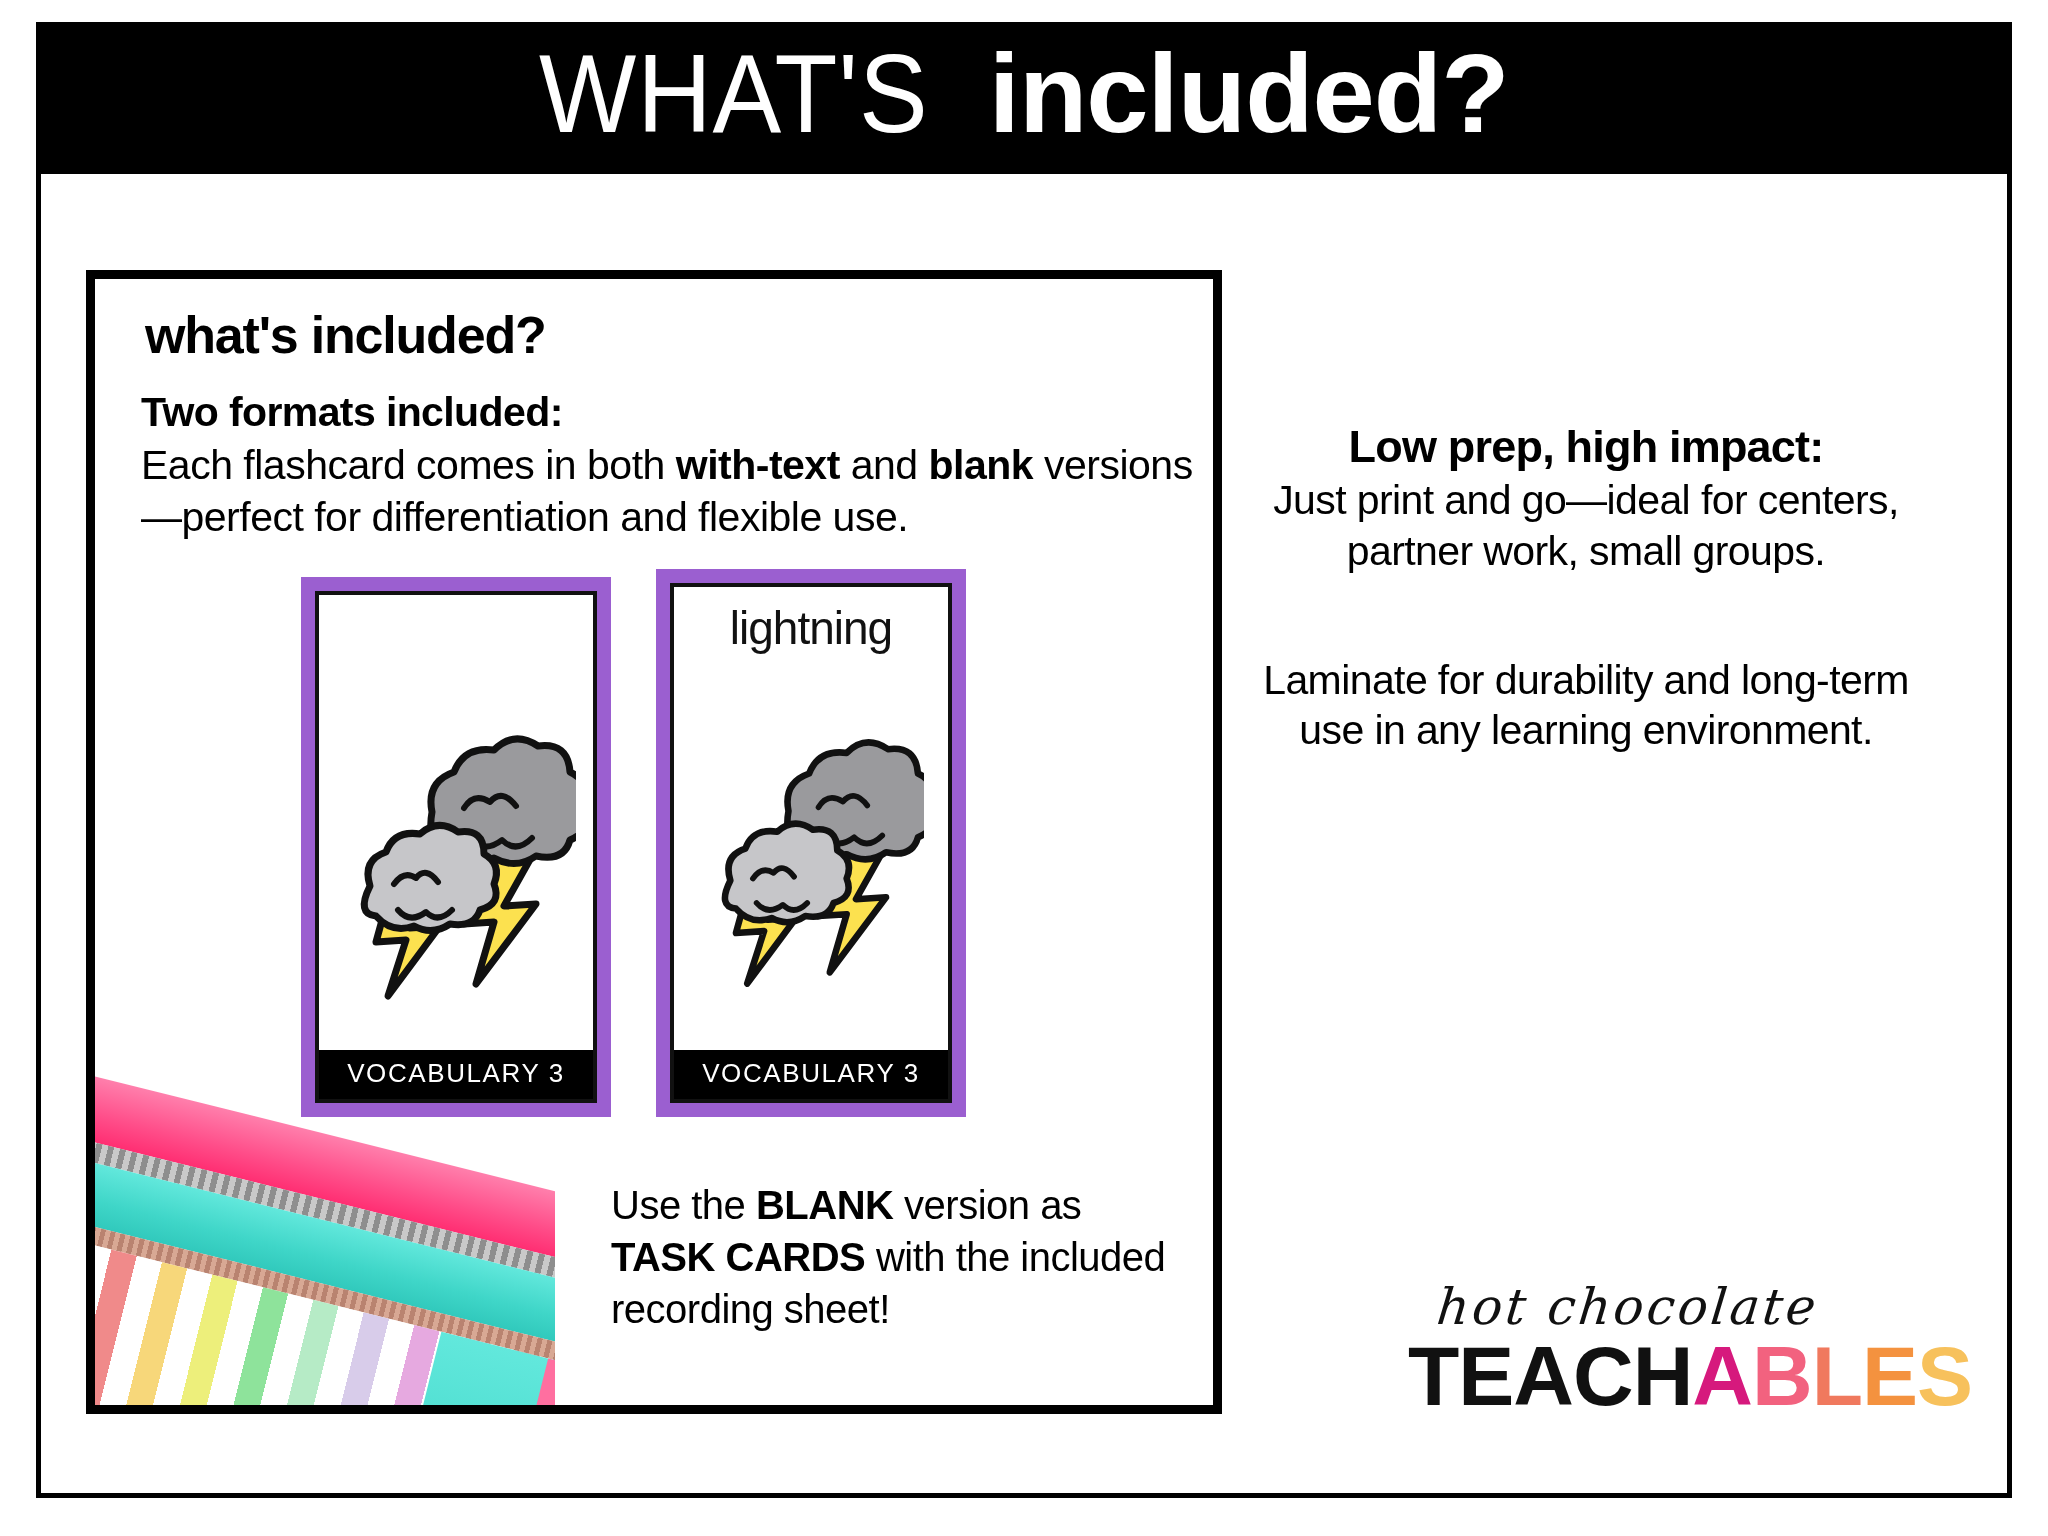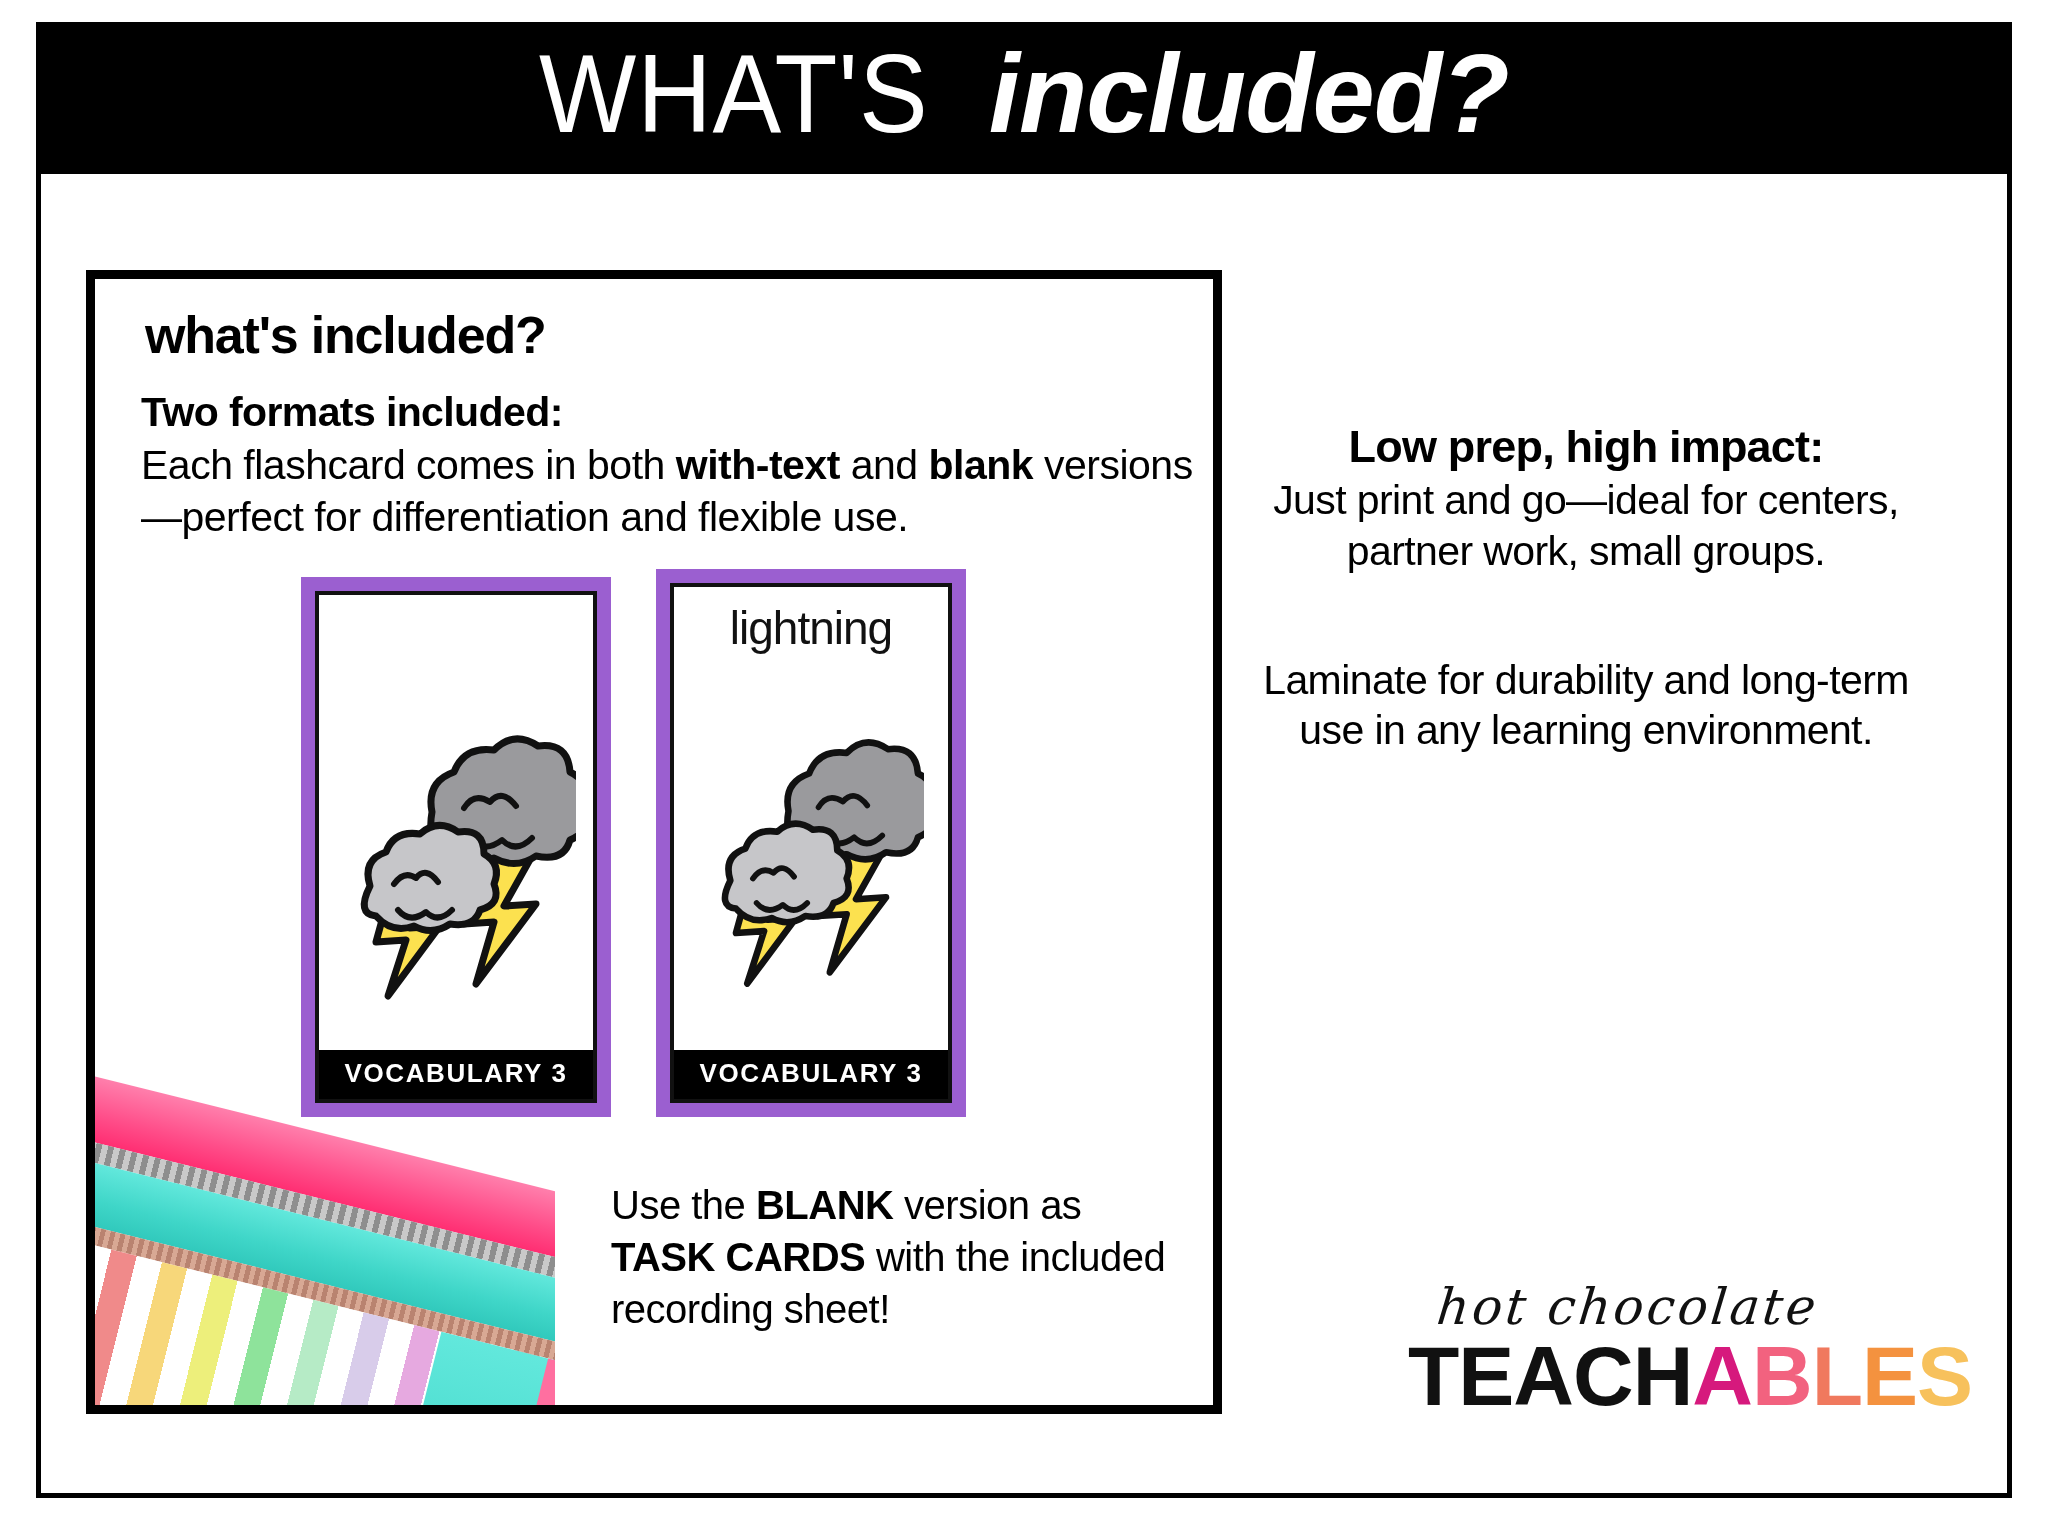--- a/index.html
+++ b/index.html
@@ -56,21 +56,20 @@
     font-weight: 300;
     letter-spacing: 1px;
     transform: scaleX(0.92);
     transform-origin: left center;
   }
   .title-bold {
     font-size: 112px;
     font-weight: 700;
     letter-spacing: -1px;
     margin-left: 26px;
-    font-style: italic;
   }
 
   
   #left-panel {
     position: absolute;
     left: 86px;
     top: 270px;
     width: 1136px;
     height: 1144px;
     border: 9px solid #000000;
@@ -149,21 +148,21 @@
     flex: 1;
     position: relative;
   }
   .card-art svg { position: absolute; left: 50%; top: 50%; transform: translate(-50%,-50%); }
 
   .card-footer {
     background: #000000;
     color: #ffffff;
     text-align: center;
     font-size: 26px;
-    font-weight: 700;
+    font-weight: 400;
     letter-spacing: 1.6px;
     padding: 8px 0 10px 0;
   }
 
   
   #panel-note {
     position: absolute;
     left: 516px;
     top: 900px;
     width: 580px;

